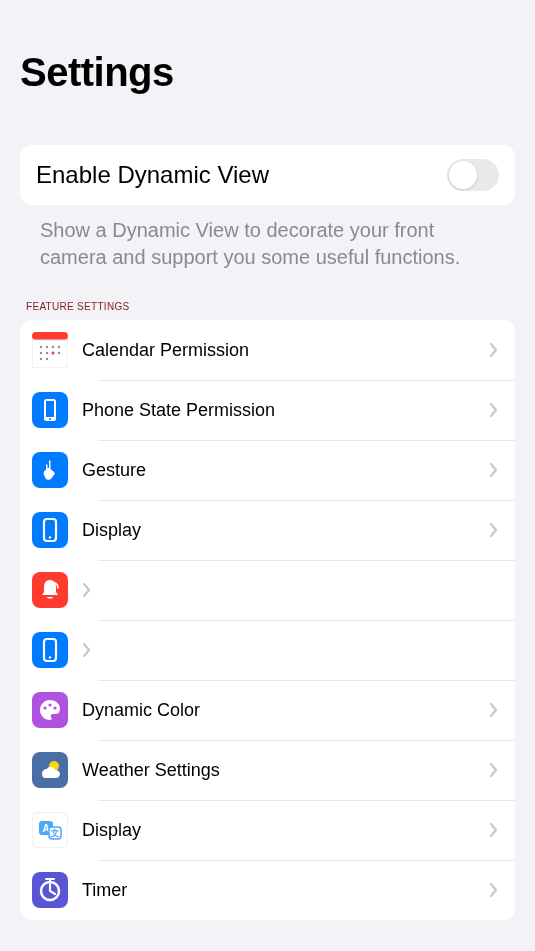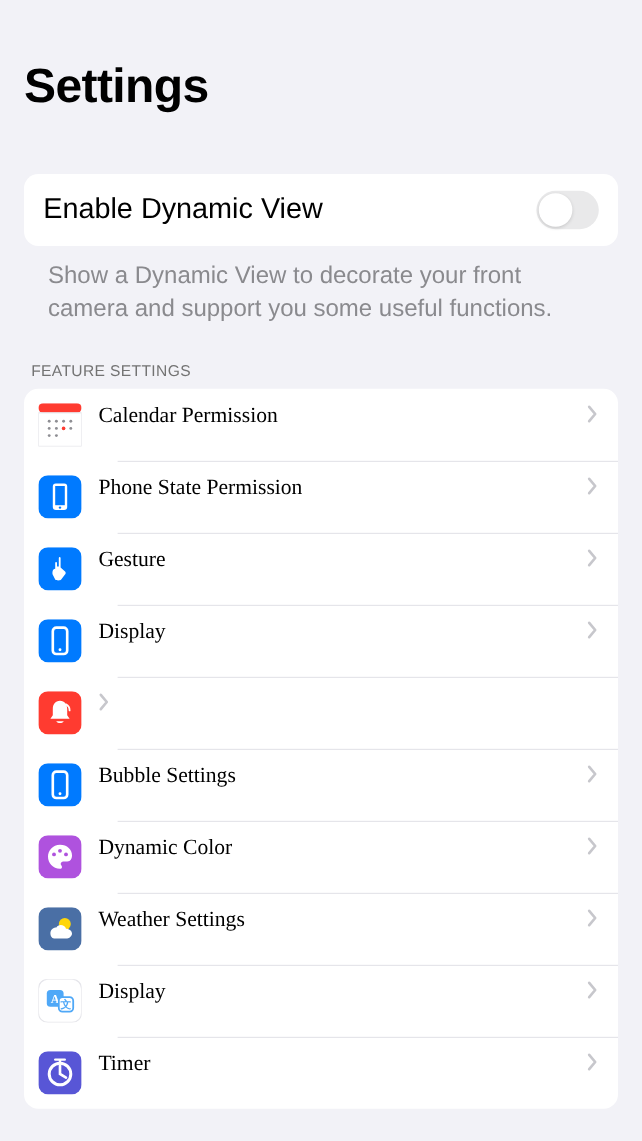--- a/index.html
+++ b/index.html
@@ -56,39 +56,38 @@
       border-radius: 50%;
       box-shadow: 0 1px 3px rgba(0,0,0,0.15);
     }
     .description {
       font-size: 20px;
       color: #8a8a8e;
       padding: 12px 40px 10px 40px;
       line-height: 1.35;
     }
     .section-header {
-      font-size: 13px;
-      color: #737373;
+      font-size: 10px;
+      color: #7f1d1d;
       text-transform: uppercase;
       padding: 20px 13px 8px 26px;
       letter-spacing: 0.3px;
     }
     .list {
       background: #fff;
       border-radius: 12px;
       margin: 0 20px;
       overflow: hidden;
     }
     .list-row {
       display: flex;
-      align-items: flex-start;
+      align-items: center;
       padding: 12px 16px 12px 12px;
       cursor: pointer;
       position: relative;
-      font-family: Liberation Serif, serif;
     }
     .list-row + .list-row::before {
       content: "";
       position: absolute;
       top: 0;
       left: 78px;
       right: 0;
       height: 1px;
       background: #e5e5ea;
     }
@@ -221,21 +220,20 @@
       </span>
     </div>
     <div class="list-row">
       <div class="row-icon">
         <svg width="36" height="36" viewBox="0 0 36 36">
         <rect x="0" y="0" width="36" height="36" rx="8" fill="#007AFF"></rect>
         <rect x="12" y="7" width="12" height="22" rx="3" fill="none" stroke="#fff" stroke-width="2.2"></rect>
         <circle cx="18" cy="25.5" r="1.2" fill="#fff"></circle>
       </svg>
       </div>
-      <span class="row-label">Bubble Settings</span>
       <span class="chevron">
         <svg width="10" height="18" viewBox="0 0 10 18">
           <path d="M2 3 L7 9 L2 15" stroke="#c7c7cc" stroke-width="2.2" fill="none" stroke-linecap="round" stroke-linejoin="round"></path>
         </svg>
       </span>
     </div>
     <div class="list-row">
       <div class="row-icon">
         <svg width="36" height="36" viewBox="0 0 36 36">
         <rect x="0" y="0" width="36" height="36" rx="8" fill="#AF52DE"></rect>

